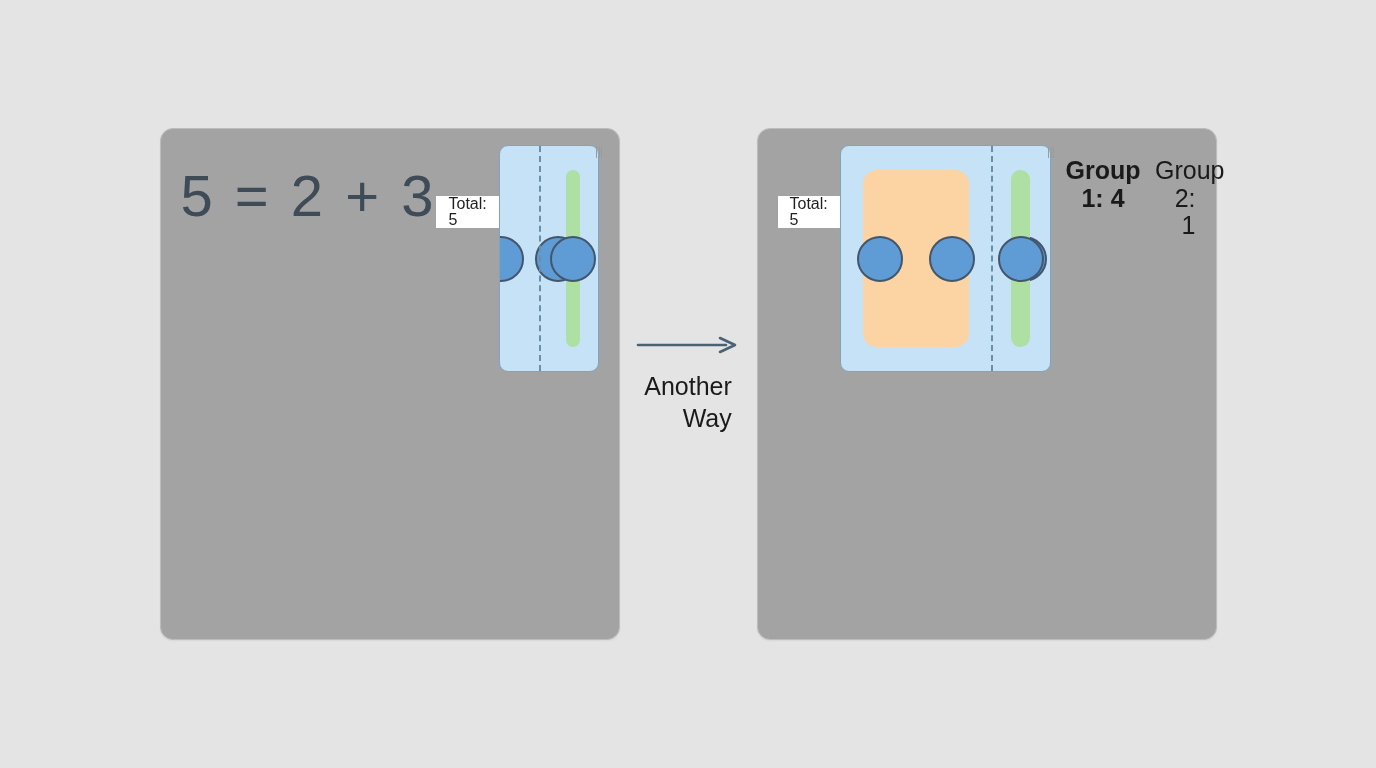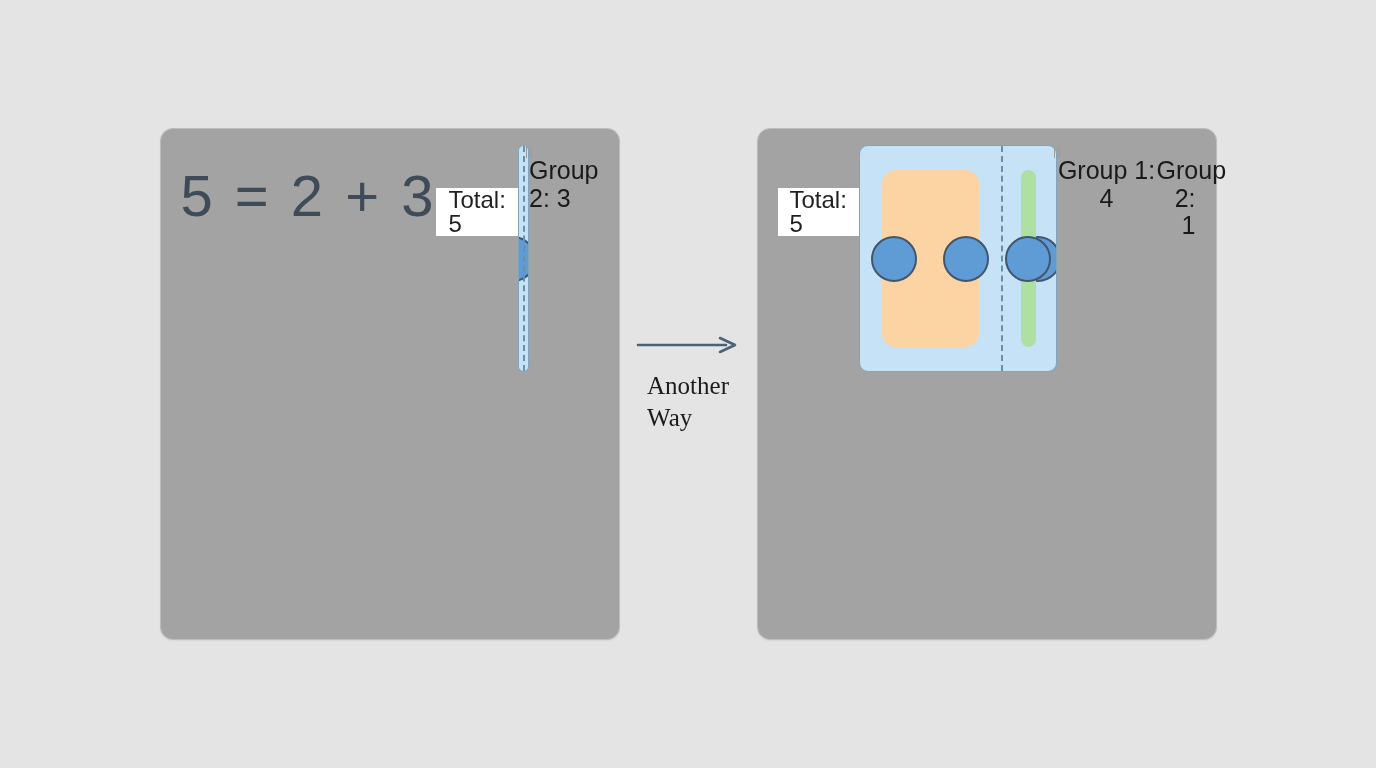--- a/index.html
+++ b/index.html
@@ -83,21 +83,21 @@
     width: 1px;
     height: 9px;
     background: #9b9b9b;
   }
   .total-bracket .tick.left  { left: 2px; }
   .total-bracket .tick.right { right: 2px; }
   .total-label {
     position: relative;
     background: #ffffff;
     padding: 0 12px;
-    font-size: 24px;
+    font-size: 16px;
     color: #1f1f1f;
     line-height: 1;
     z-index: 2;
   }
 
   
   .total-box {
     position: relative;
     height: 227px;
     margin-top: 6px;
@@ -195,25 +195,24 @@
     justify-content: center;
     align-self: center;
   }
   .arrow-wrap {
     width: 104px;
     height: 22px;
     display: block;
   }
   .mid-caption {
     margin-top: 14px;
-    text-align: left;
+    text-align: right;
     font-size: 25px;
     color: #1a1a1a;
     line-height: 1.28;
-    font-family: Liberation Serif, serif;
   }
 </style>
 </head>
 <body>
 
 <div id="stage">
   <div class="panels-row">
 
     <div class="card">
       <div class="equation">5 = 2 + 3</div>
@@ -243,21 +242,20 @@
       </div>
 
       <div class="bottom-bracket">
         <div class="bline"></div>
         <div class="tick left"></div>
         <div class="tick" style="left:40%;"></div>
         <div class="tick right"></div>
       </div>
 
       <div class="group-labels">
-        <div class="group-label" style="width:60%;">Group 2: 3</div>
       </div>
     </div>
 
     <div class="mid">
       <div class="arrow-wrap">
         <svg width="104" height="22" viewBox="0 0 104 22" xmlns="http://www.w3.org/2000/svg">
           <line x1="2" y1="11" x2="90" y2="11" stroke="#4a6275" stroke-width="2.6" stroke-linecap="round"></line>
           <polyline points="84,4 99,11 84,18" fill="none" stroke="#4a6275" stroke-width="2.6" stroke-linecap="round" stroke-linejoin="round"></polyline>
         </svg>
       </div>
@@ -294,19 +292,19 @@
       </div>
 
       <div class="bottom-bracket">
         <div class="bline"></div>
         <div class="tick left"></div>
         <div class="tick" style="left:72%;"></div>
         <div class="tick right"></div>
       </div>
 
       <div class="group-labels">
-        <div class="group-label" style="width:72%;">Group 1: 4</div>
+        <div class="group-label" style="width:72%;font-weight:bold;">Group 1: 4</div>
         <div class="group-label" style="width:28%;text-align:right;">Group 2: 1</div>
       </div>
     </div>
 
   </div>
 </div>
 
 </body></html>

